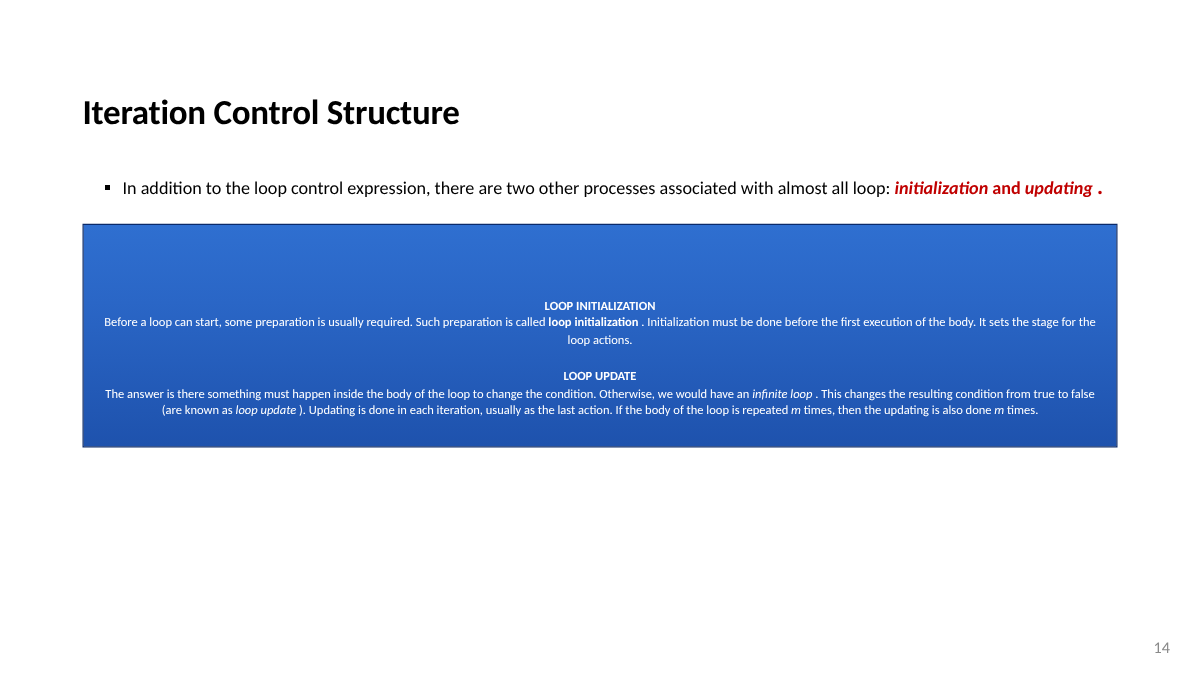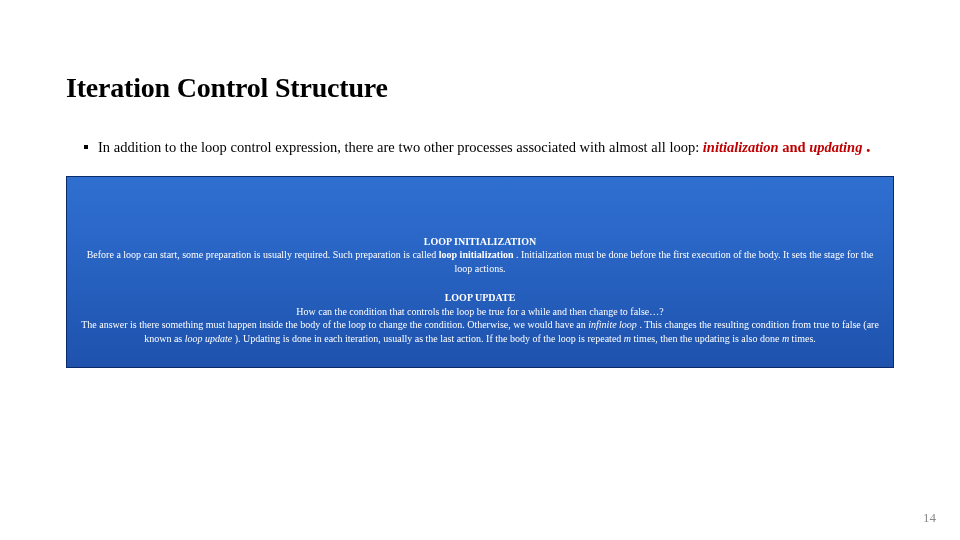--- a/index.html
+++ b/index.html
@@ -1,15 +1,15 @@
 <!DOCTYPE html>
 <html><head>
 <meta charset="utf-8">
 <style>
-  * { box-sizing: border-box; margin: 0; padding: 0; font-family: Liberation Serif, serif; }
+  * { box-sizing: border-box; margin: 0; padding: 0; }
   html, body { width: 960px; height: 540px; font-family: Calibri, "Segoe UI", Arial, sans-serif; background: #fff; color: #000; }
   .slide { width: 960px; height: 540px; position: relative; padding: 72px 66px 0 66px; }
   .title { font-size: 28px; font-weight: 700; letter-spacing: -0.2px; margin-bottom: 34px; }
   .bullet-row { display: flex; align-items: flex-start; font-size: 14.5px; line-height: 1.35; margin-bottom: 18px; }
   .bullet-dot { width: 4px; height: 4px; background: #000; border-radius: 0; margin: 7px 10px 0 18px; flex: none; }
   .bullet-text { flex: 1; }
   .kw { color: #c00000; font-style: italic; font-weight: 700; }
   .kw-and { color: #c00000; font-weight: 700; text-align: right; }
   .kw-dot { color: #c00000; font-weight: 700; font-size: 18px; line-height: 0; }
   .blue-card {
@@ -52,21 +52,20 @@
     <div class="sect">
       <div class="sect-title">LOOP INITIALIZATION</div>
       <div>
         <span>Before a loop can start, some preparation is usually required. Such preparation is called </span>
         <b>loop initialization</b>
         <span>. Initialization must be done before the first execution of the body. It sets the stage for the loop actions.</span>
       </div>
     </div>
     <div class="sect">
       <div class="sect-title">LOOP UPDATE</div>
-      <div>How can the condition that controls the loop be true for a while and then change to false…?</div>
       <div>
         <span>The answer is there something must happen inside the body of the loop to change the condition. Otherwise, we would have an </span>
         <i>infinite loop</i>
         <span>. This changes the resulting condition from true to false (are known as </span>
         <i>loop update</i>
         <span>). Updating is done in each iteration, usually as the last action. If the body of the loop is repeated </span>
         <i>m</i>
         <span> times, then the updating is also done </span>
         <i>m</i>
         <span> times.</span>

